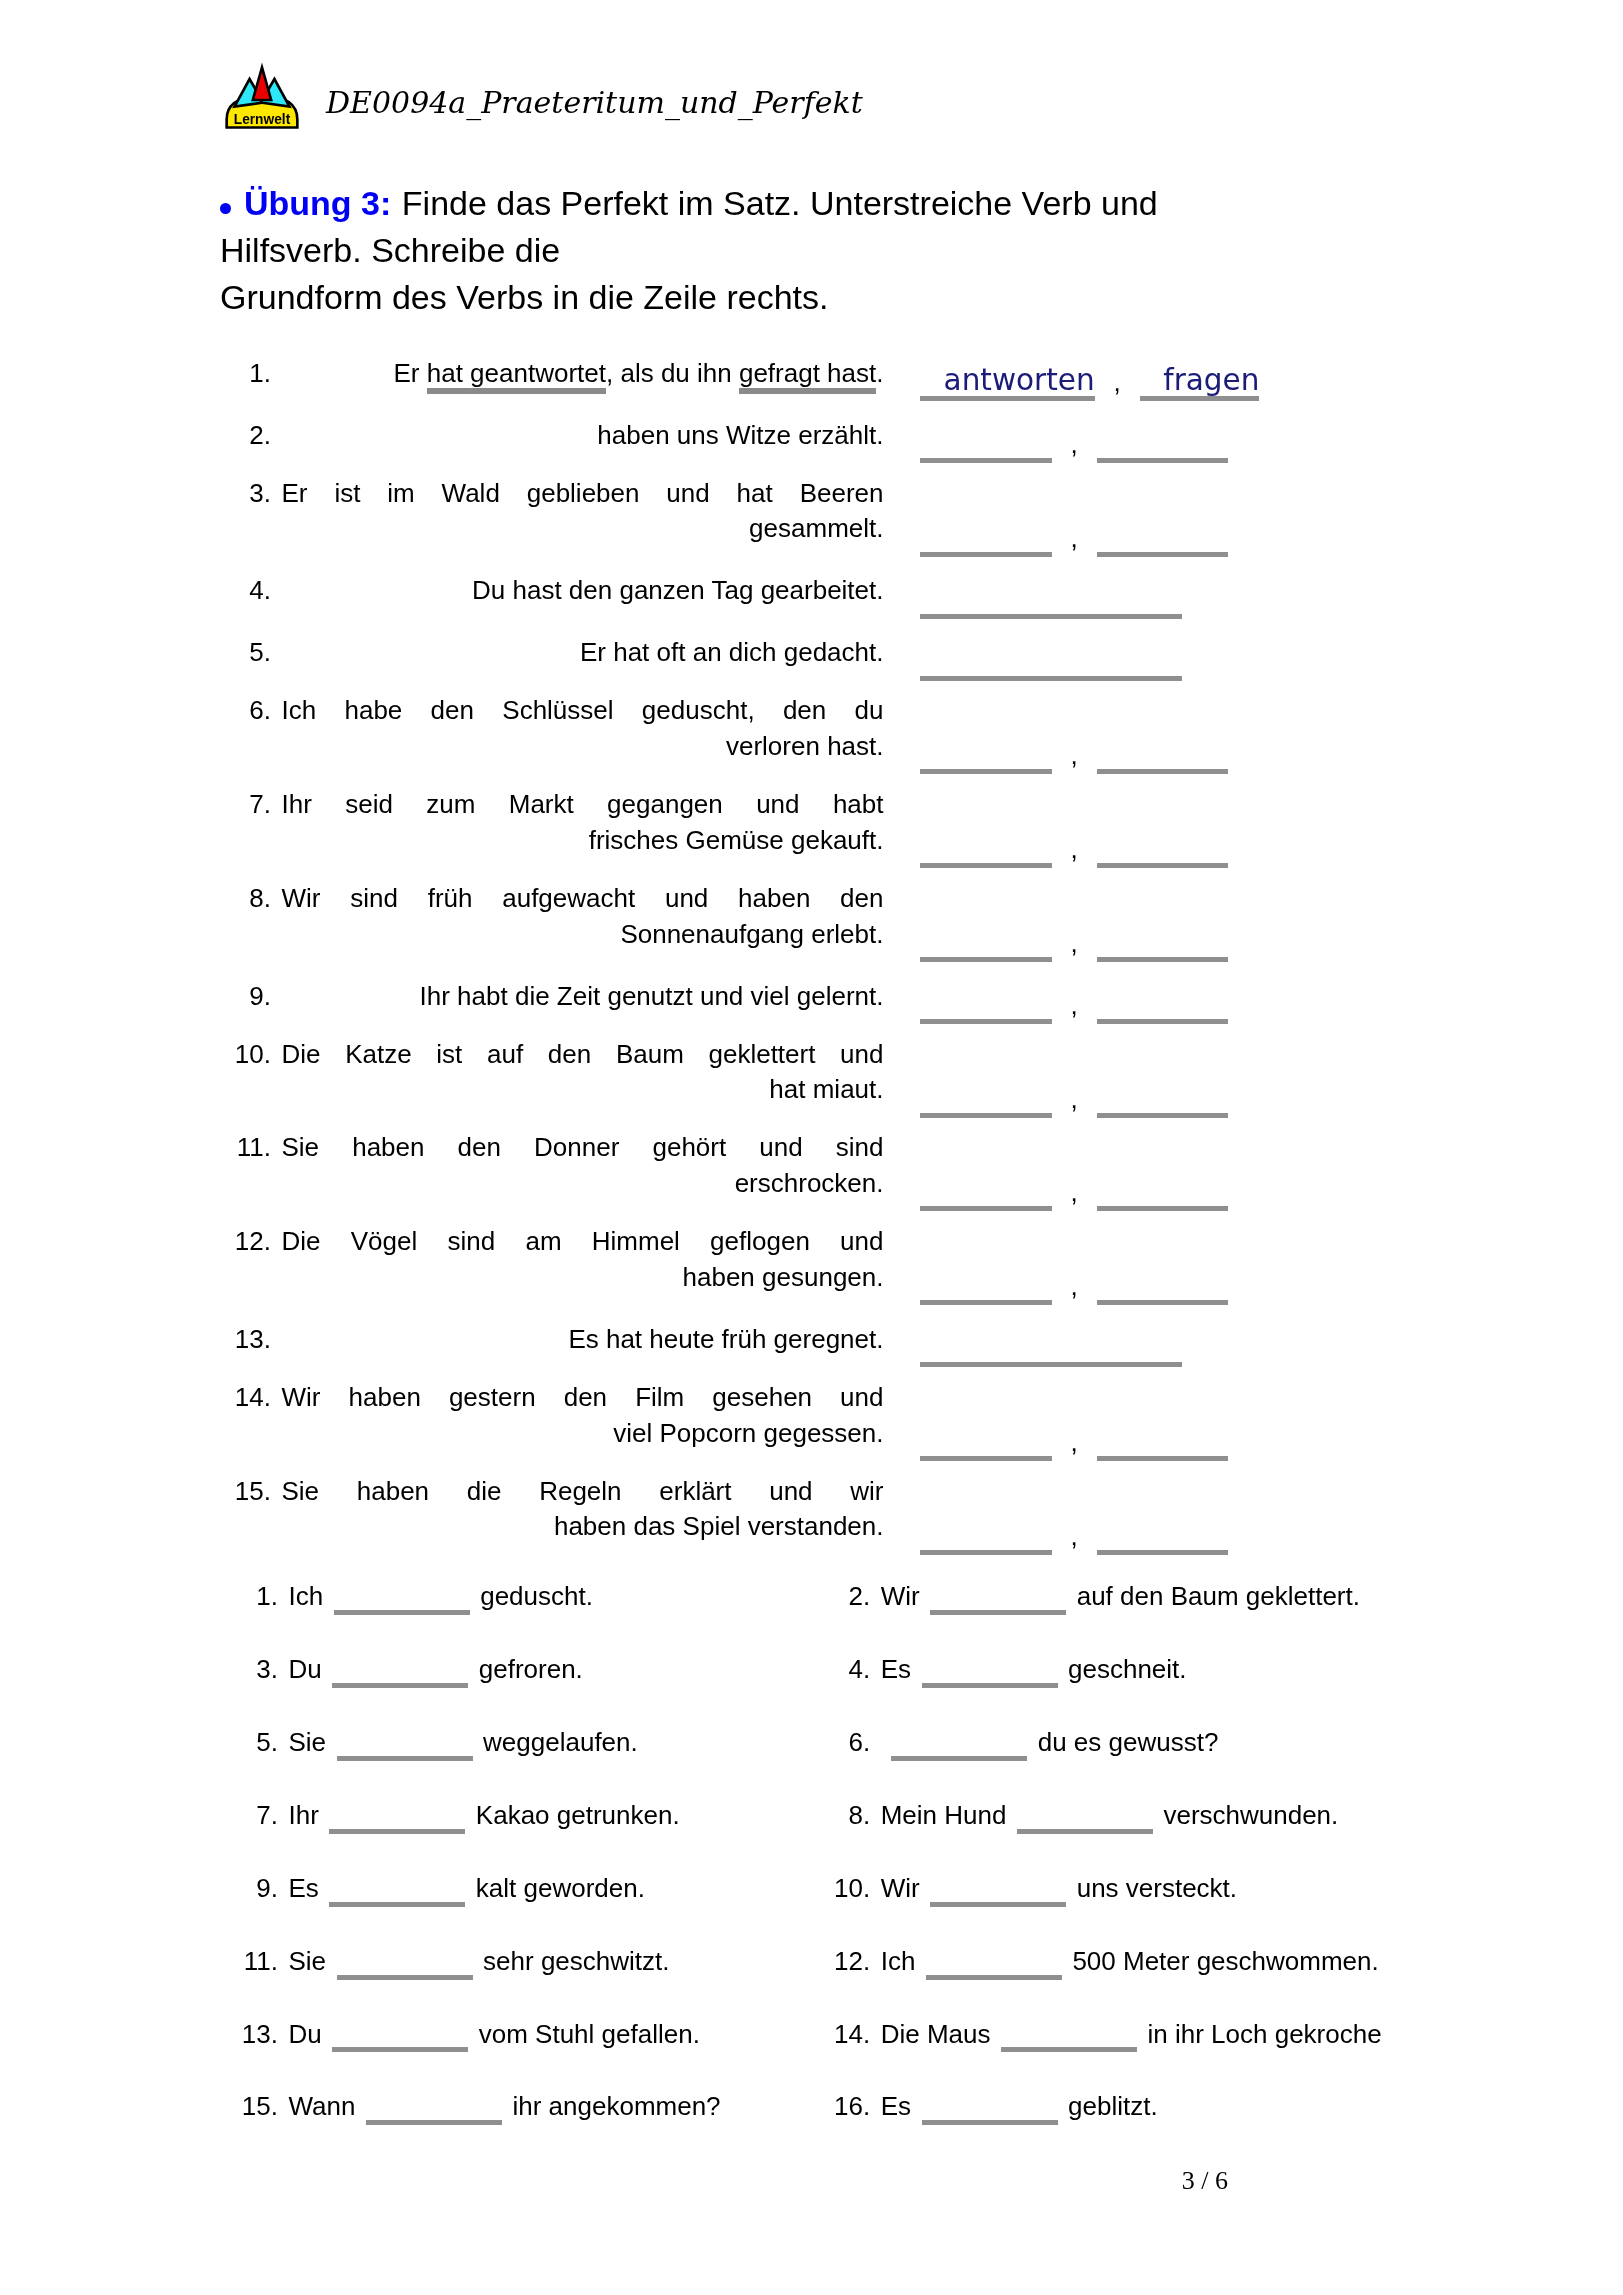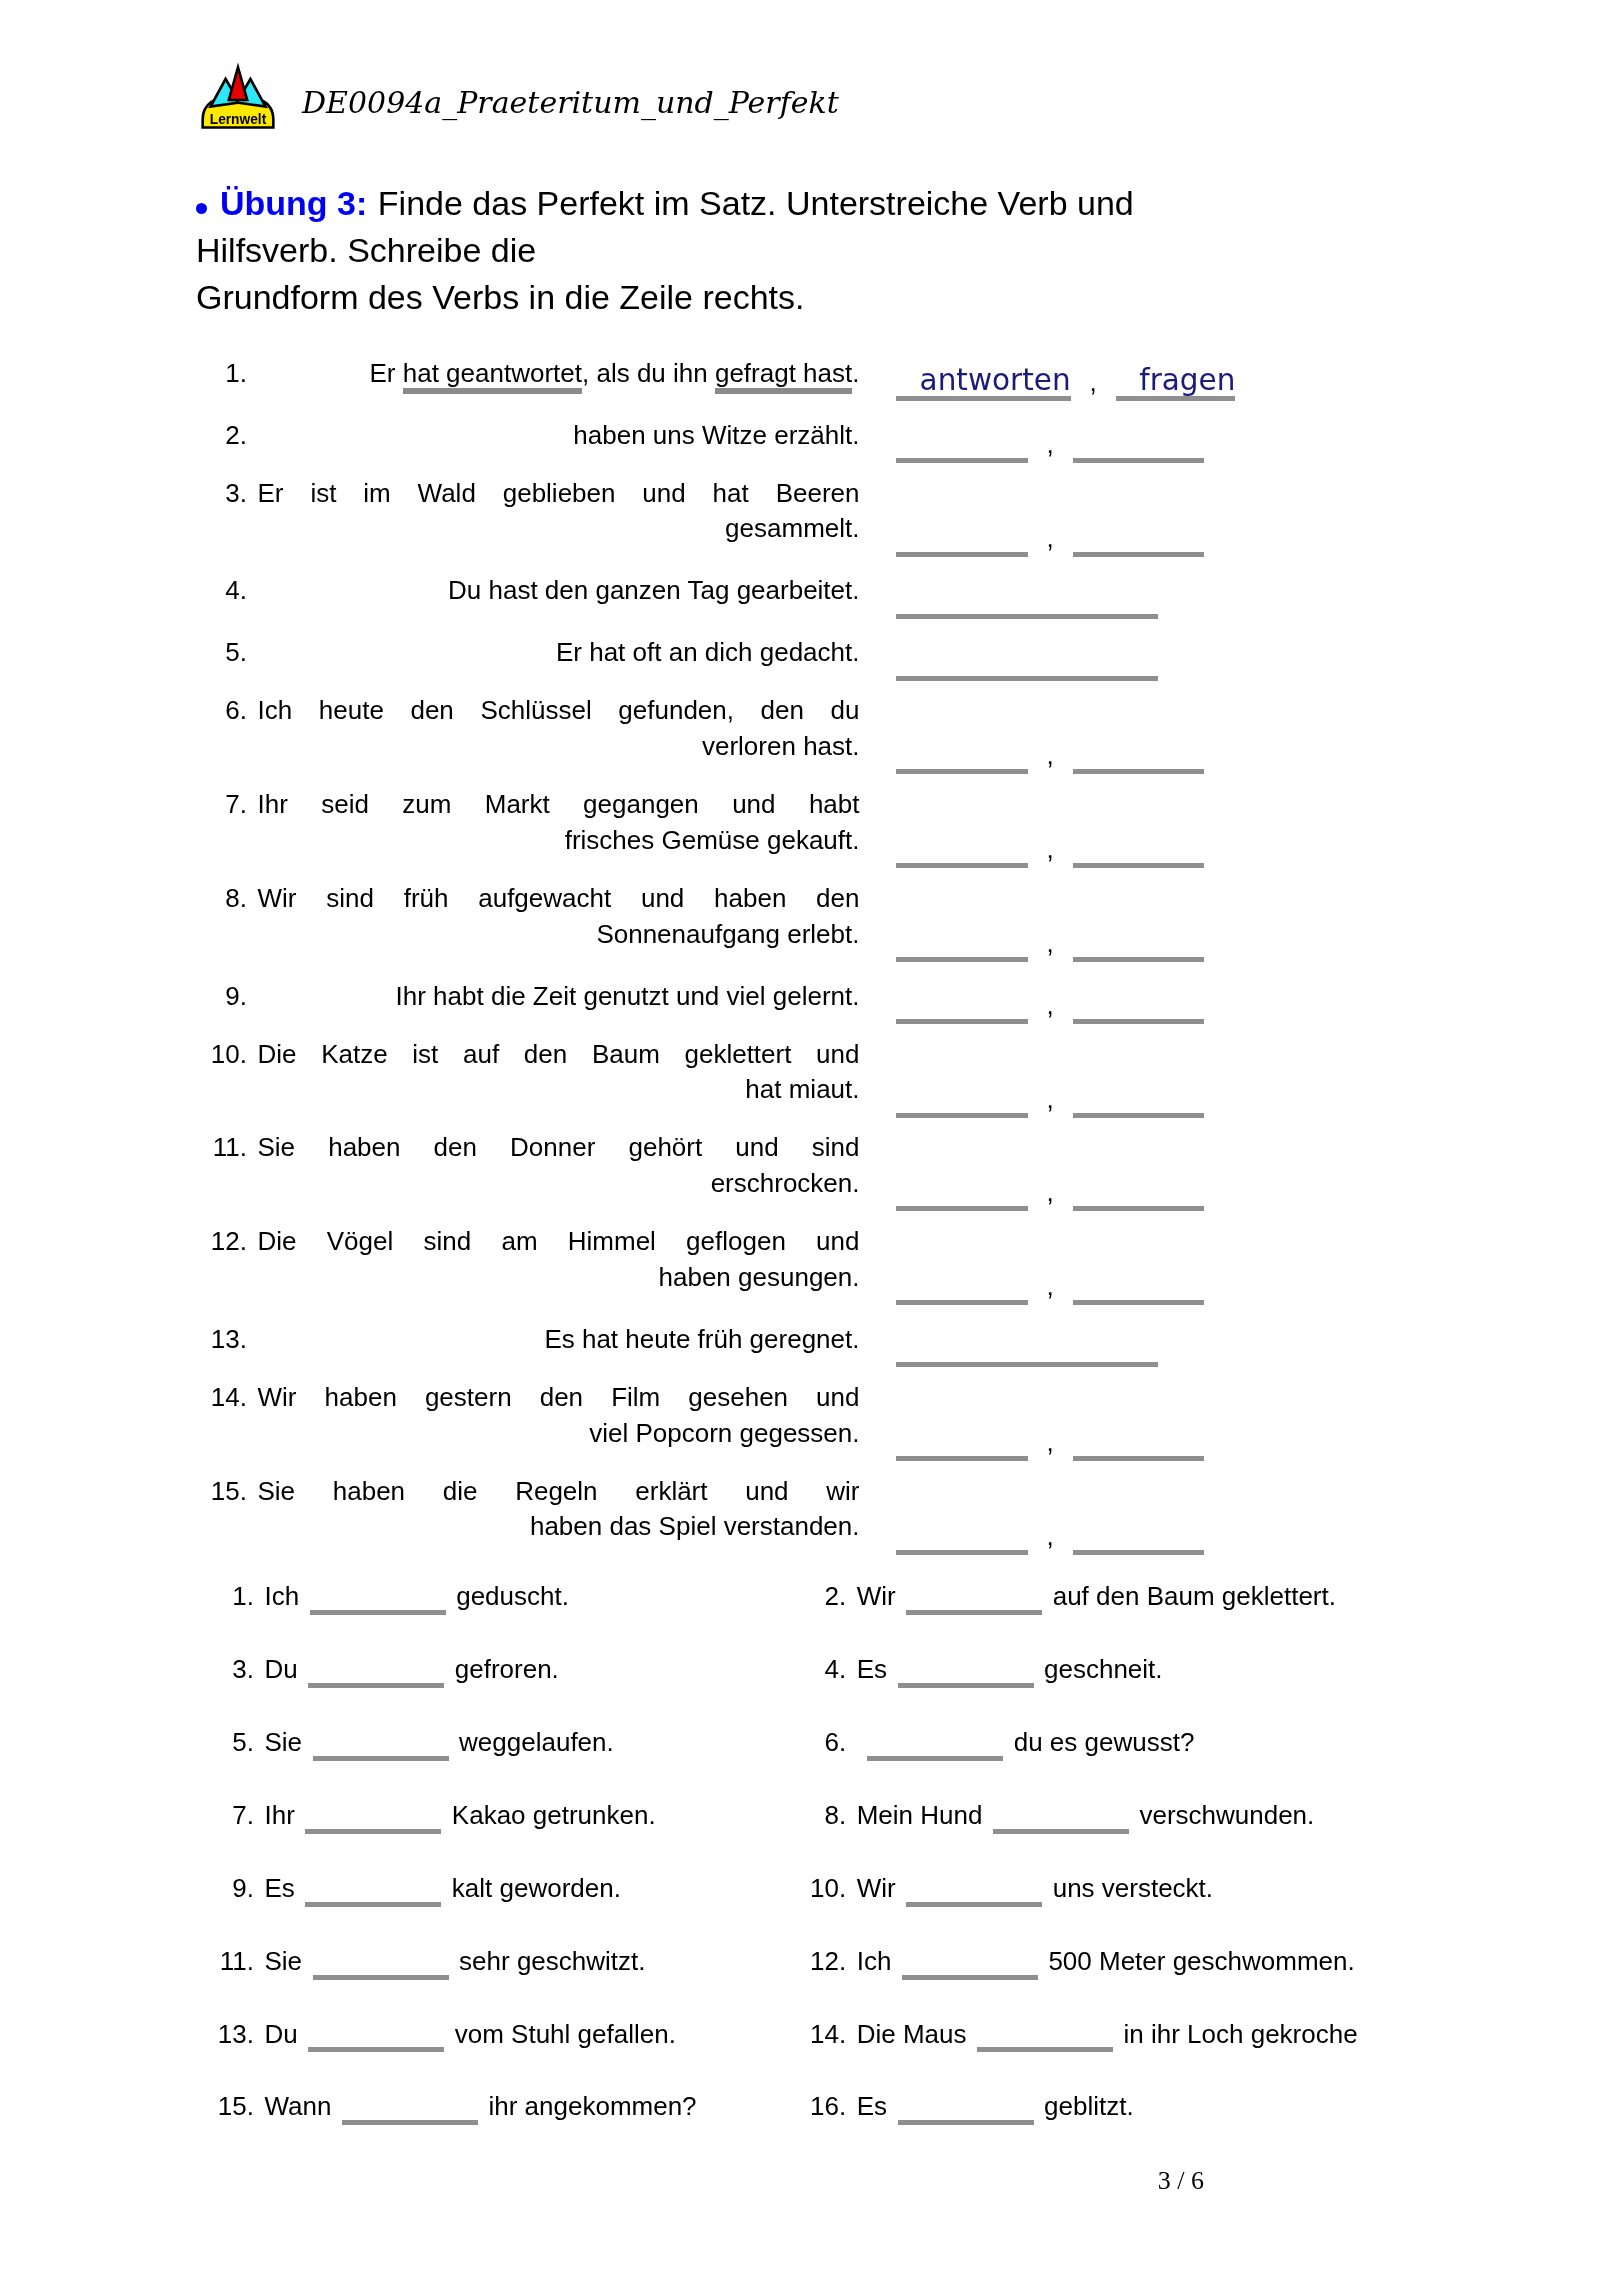--- a/index.html
+++ b/index.html
@@ -5,20 +5,21 @@
   html,body{margin:0;padding:0;background:#ffffff;}
   .page{
     position:relative;
     width:1358px;height:2295px;
     box-sizing:border-box;
     padding:62px 154px 0 196px;
     background:#ffffff;
     font-family:"Liberation Sans",sans-serif;
     font-size:26px;line-height:1.38;color:#000;
     overflow:hidden;
+    margin-left:24px;
   }
   
   .header{display:flex;align-items:center;gap:22px;margin-bottom:34px;}
   .doc-title{font-family:"DejaVu Serif",serif;font-style:italic;font-size:30px;color:#000;}
   
   .ex-heading{font-size:34px;margin:36px 0 0 0;}
   .ex-heading .h-line{display:block;}
   .bullet{display:inline-block;width:11px;height:11px;border-radius:50%;background:#0000f5;margin-right:13px;vertical-align:1.3px;}
   .ex-label{color:#0000f5;font-weight:bold;margin-right:10.5px;}
   
@@ -132,21 +133,21 @@
           </div>
         </div>
         <div class="answers single">
           <span class="blank"></span>
         </div>
       </div>
       <div class="ex3-item">
         <div class="left">
           <div class="num">6.</div>
           <div class="sentence">
-            <div class="line">Ich heute den Schlüssel gefunden, den du</div>
+            <div class="line">Ich habe den Schlüssel geduscht, den du</div>
             <div class="line last">verloren hast.</div>
           </div>
         </div>
         <div class="answers">
           <span class="blank"></span>
           <span class="comma">,</span>
           <span class="blank"></span>
         </div>
       </div>
       <div class="ex3-item">

